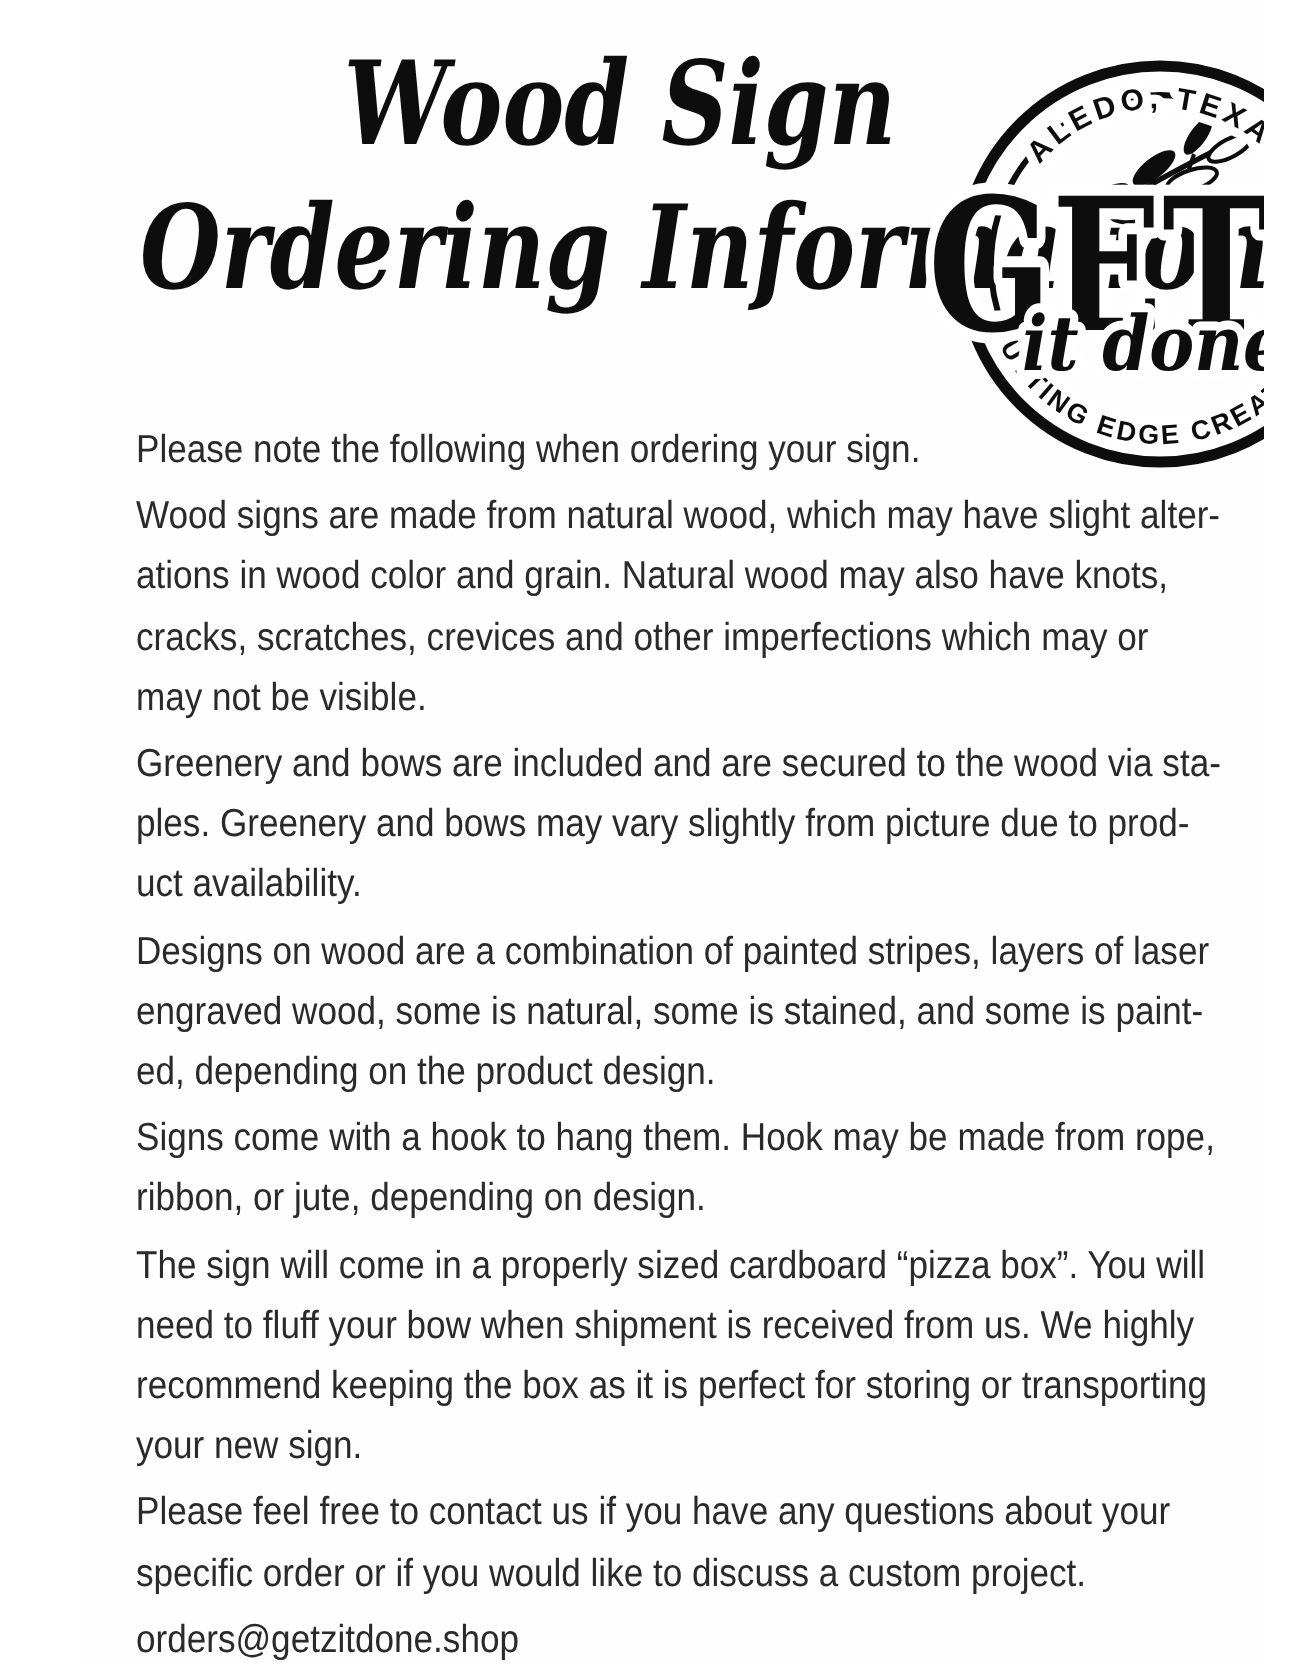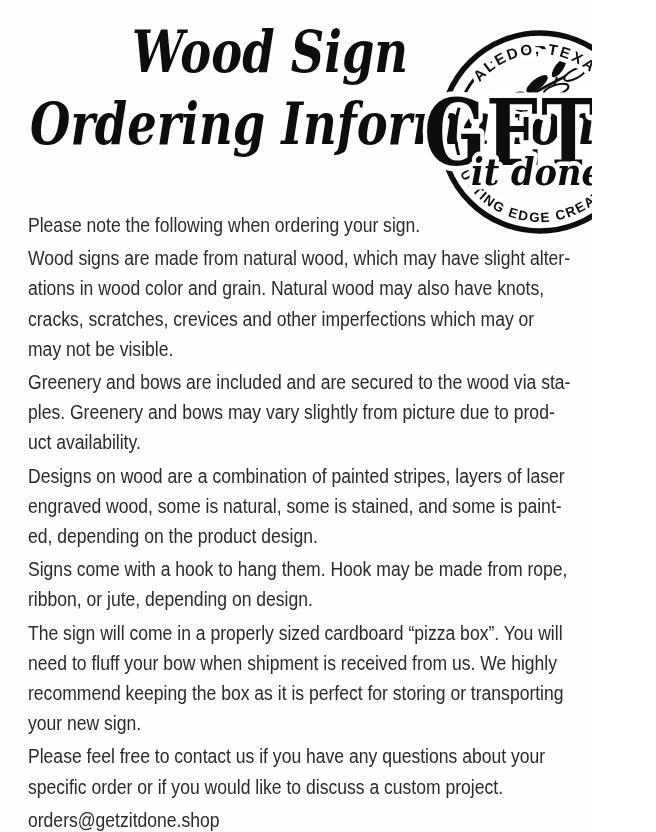--- a/index.html
+++ b/index.html
@@ -3,20 +3,21 @@
 <meta charset="utf-8">
 <style>
   html, body { margin: 0; padding: 0; }
   .page {
     position: relative;
     width: 592px;
     height: 832px;
     background: #fefefe;
     overflow: hidden;
     font-family: "Liberation Sans", sans-serif;
+    margin-left: 40px;
   }
 
   
   .title {
     position: absolute;
     top: 16px;
     left: 30px;
     width: 600px;
     text-align: center;
     font-family: "DejaVu Serif", serif;

